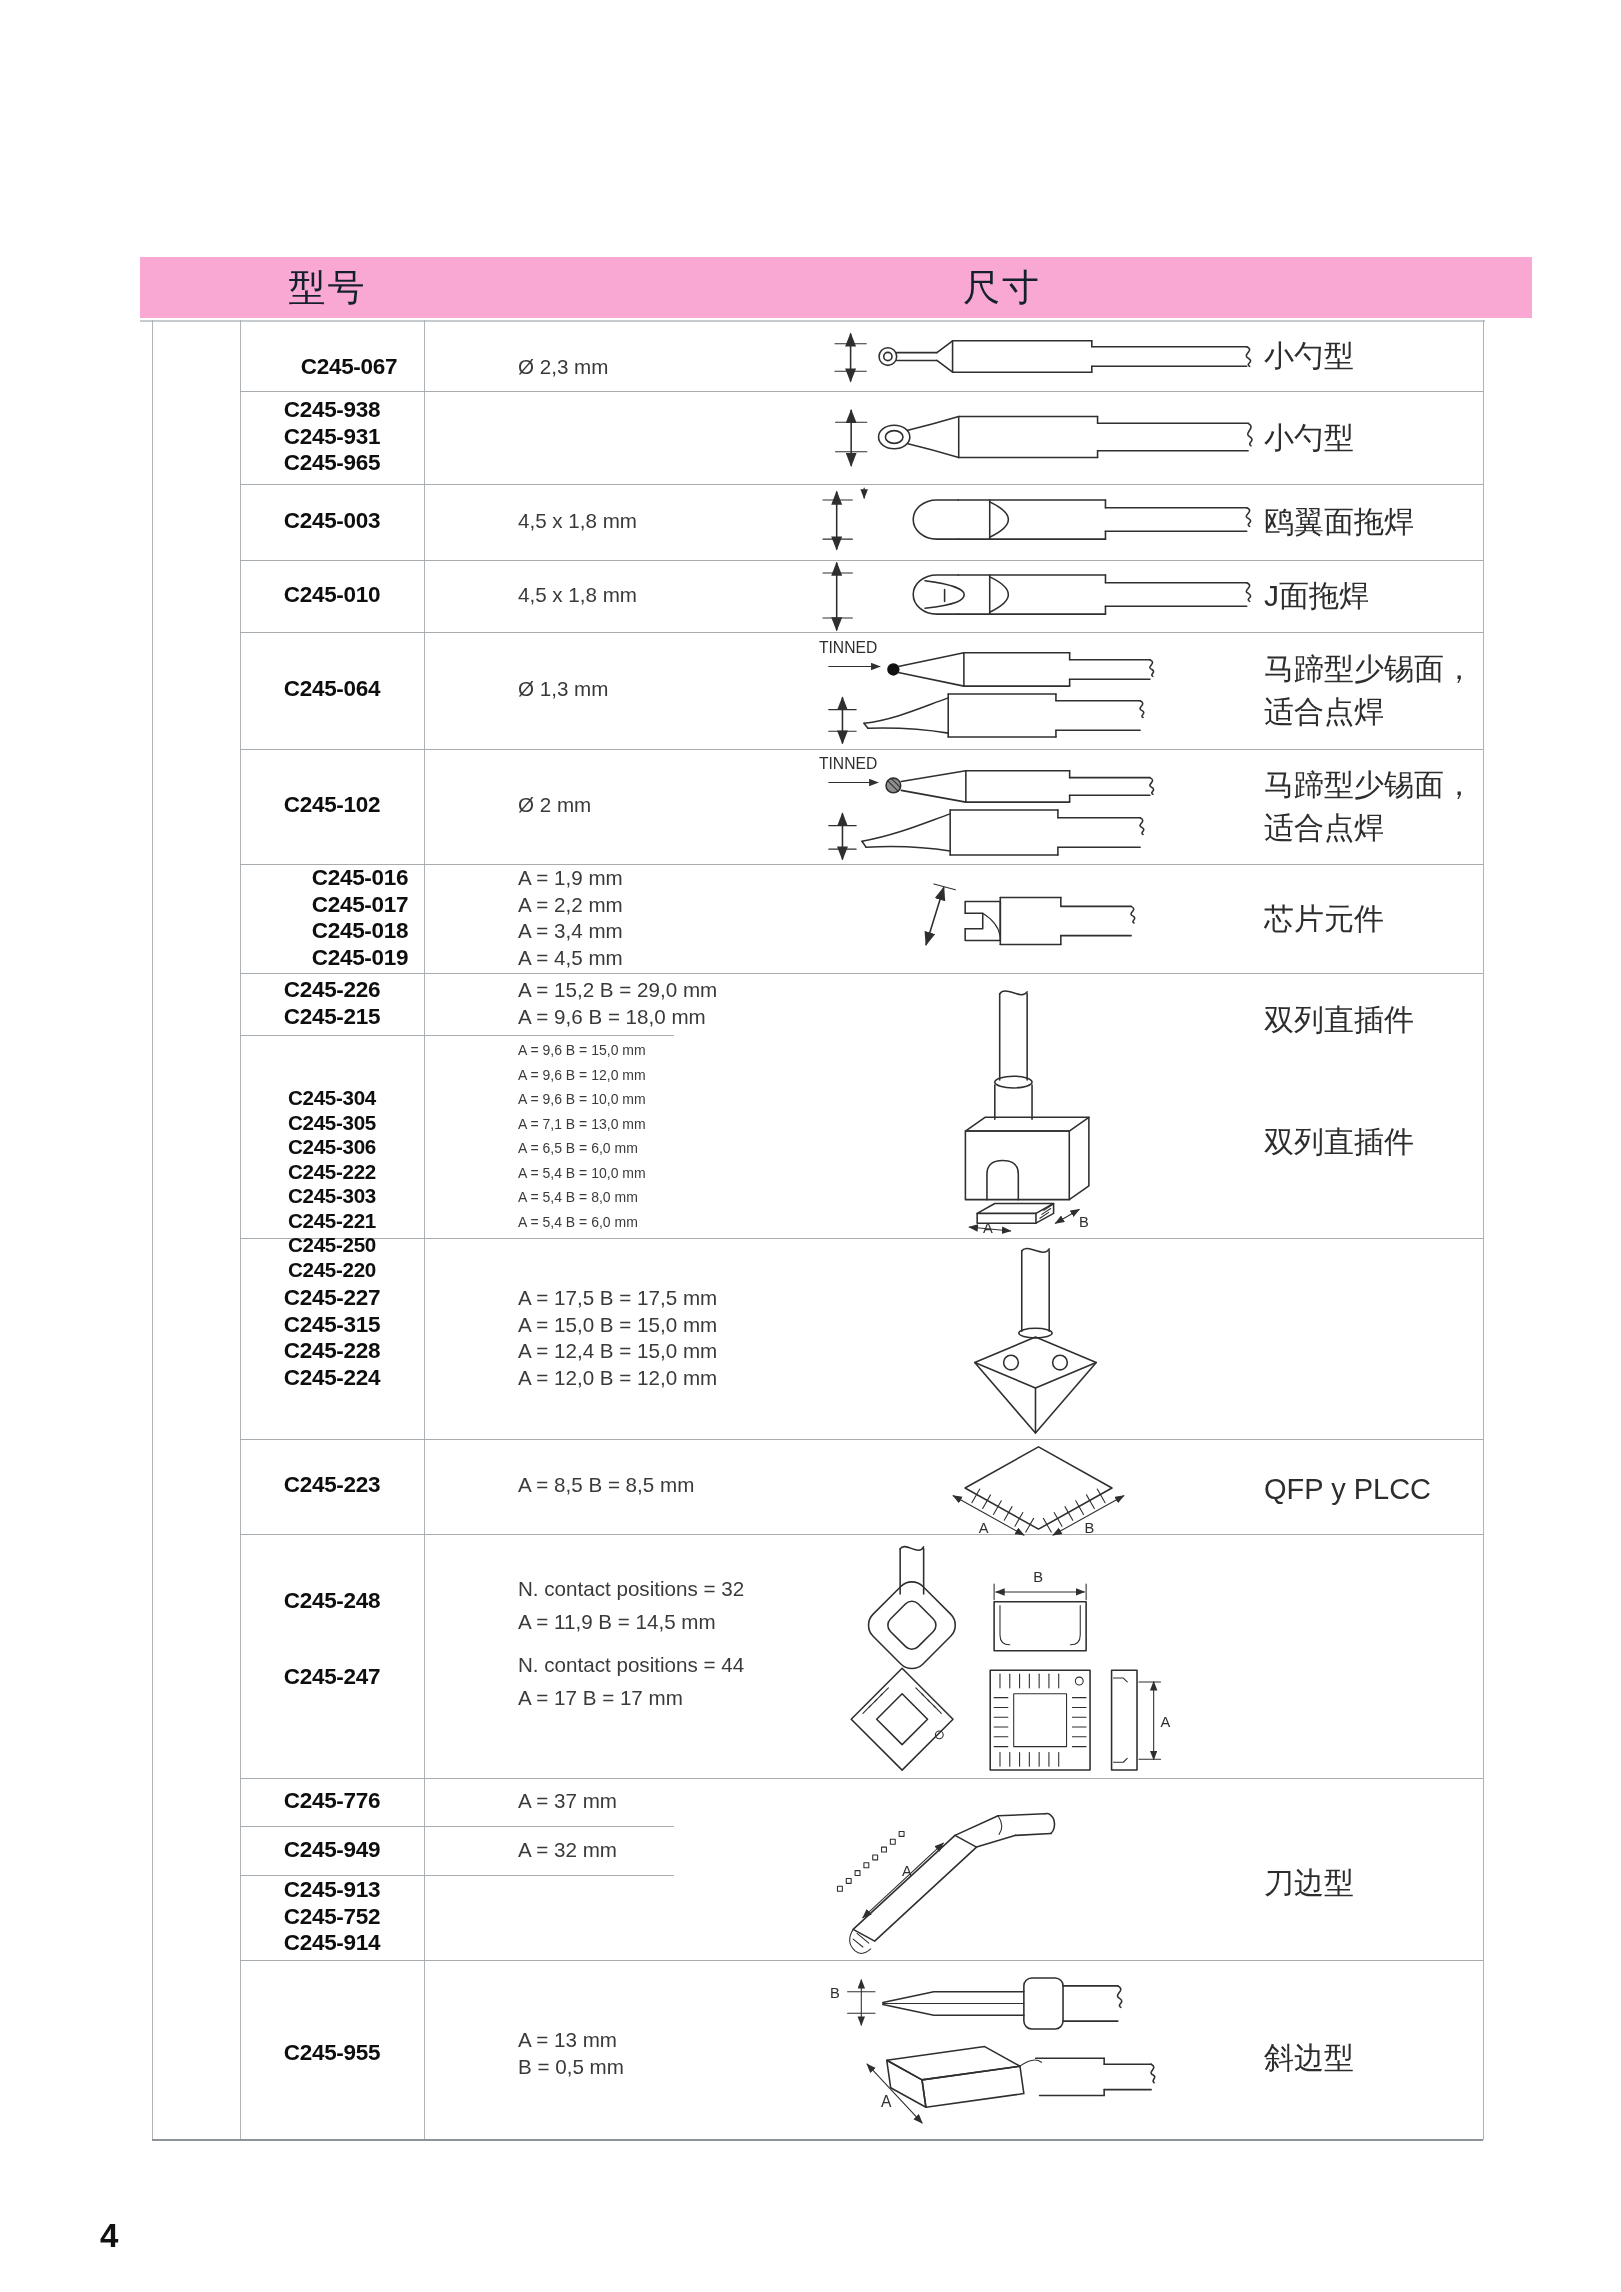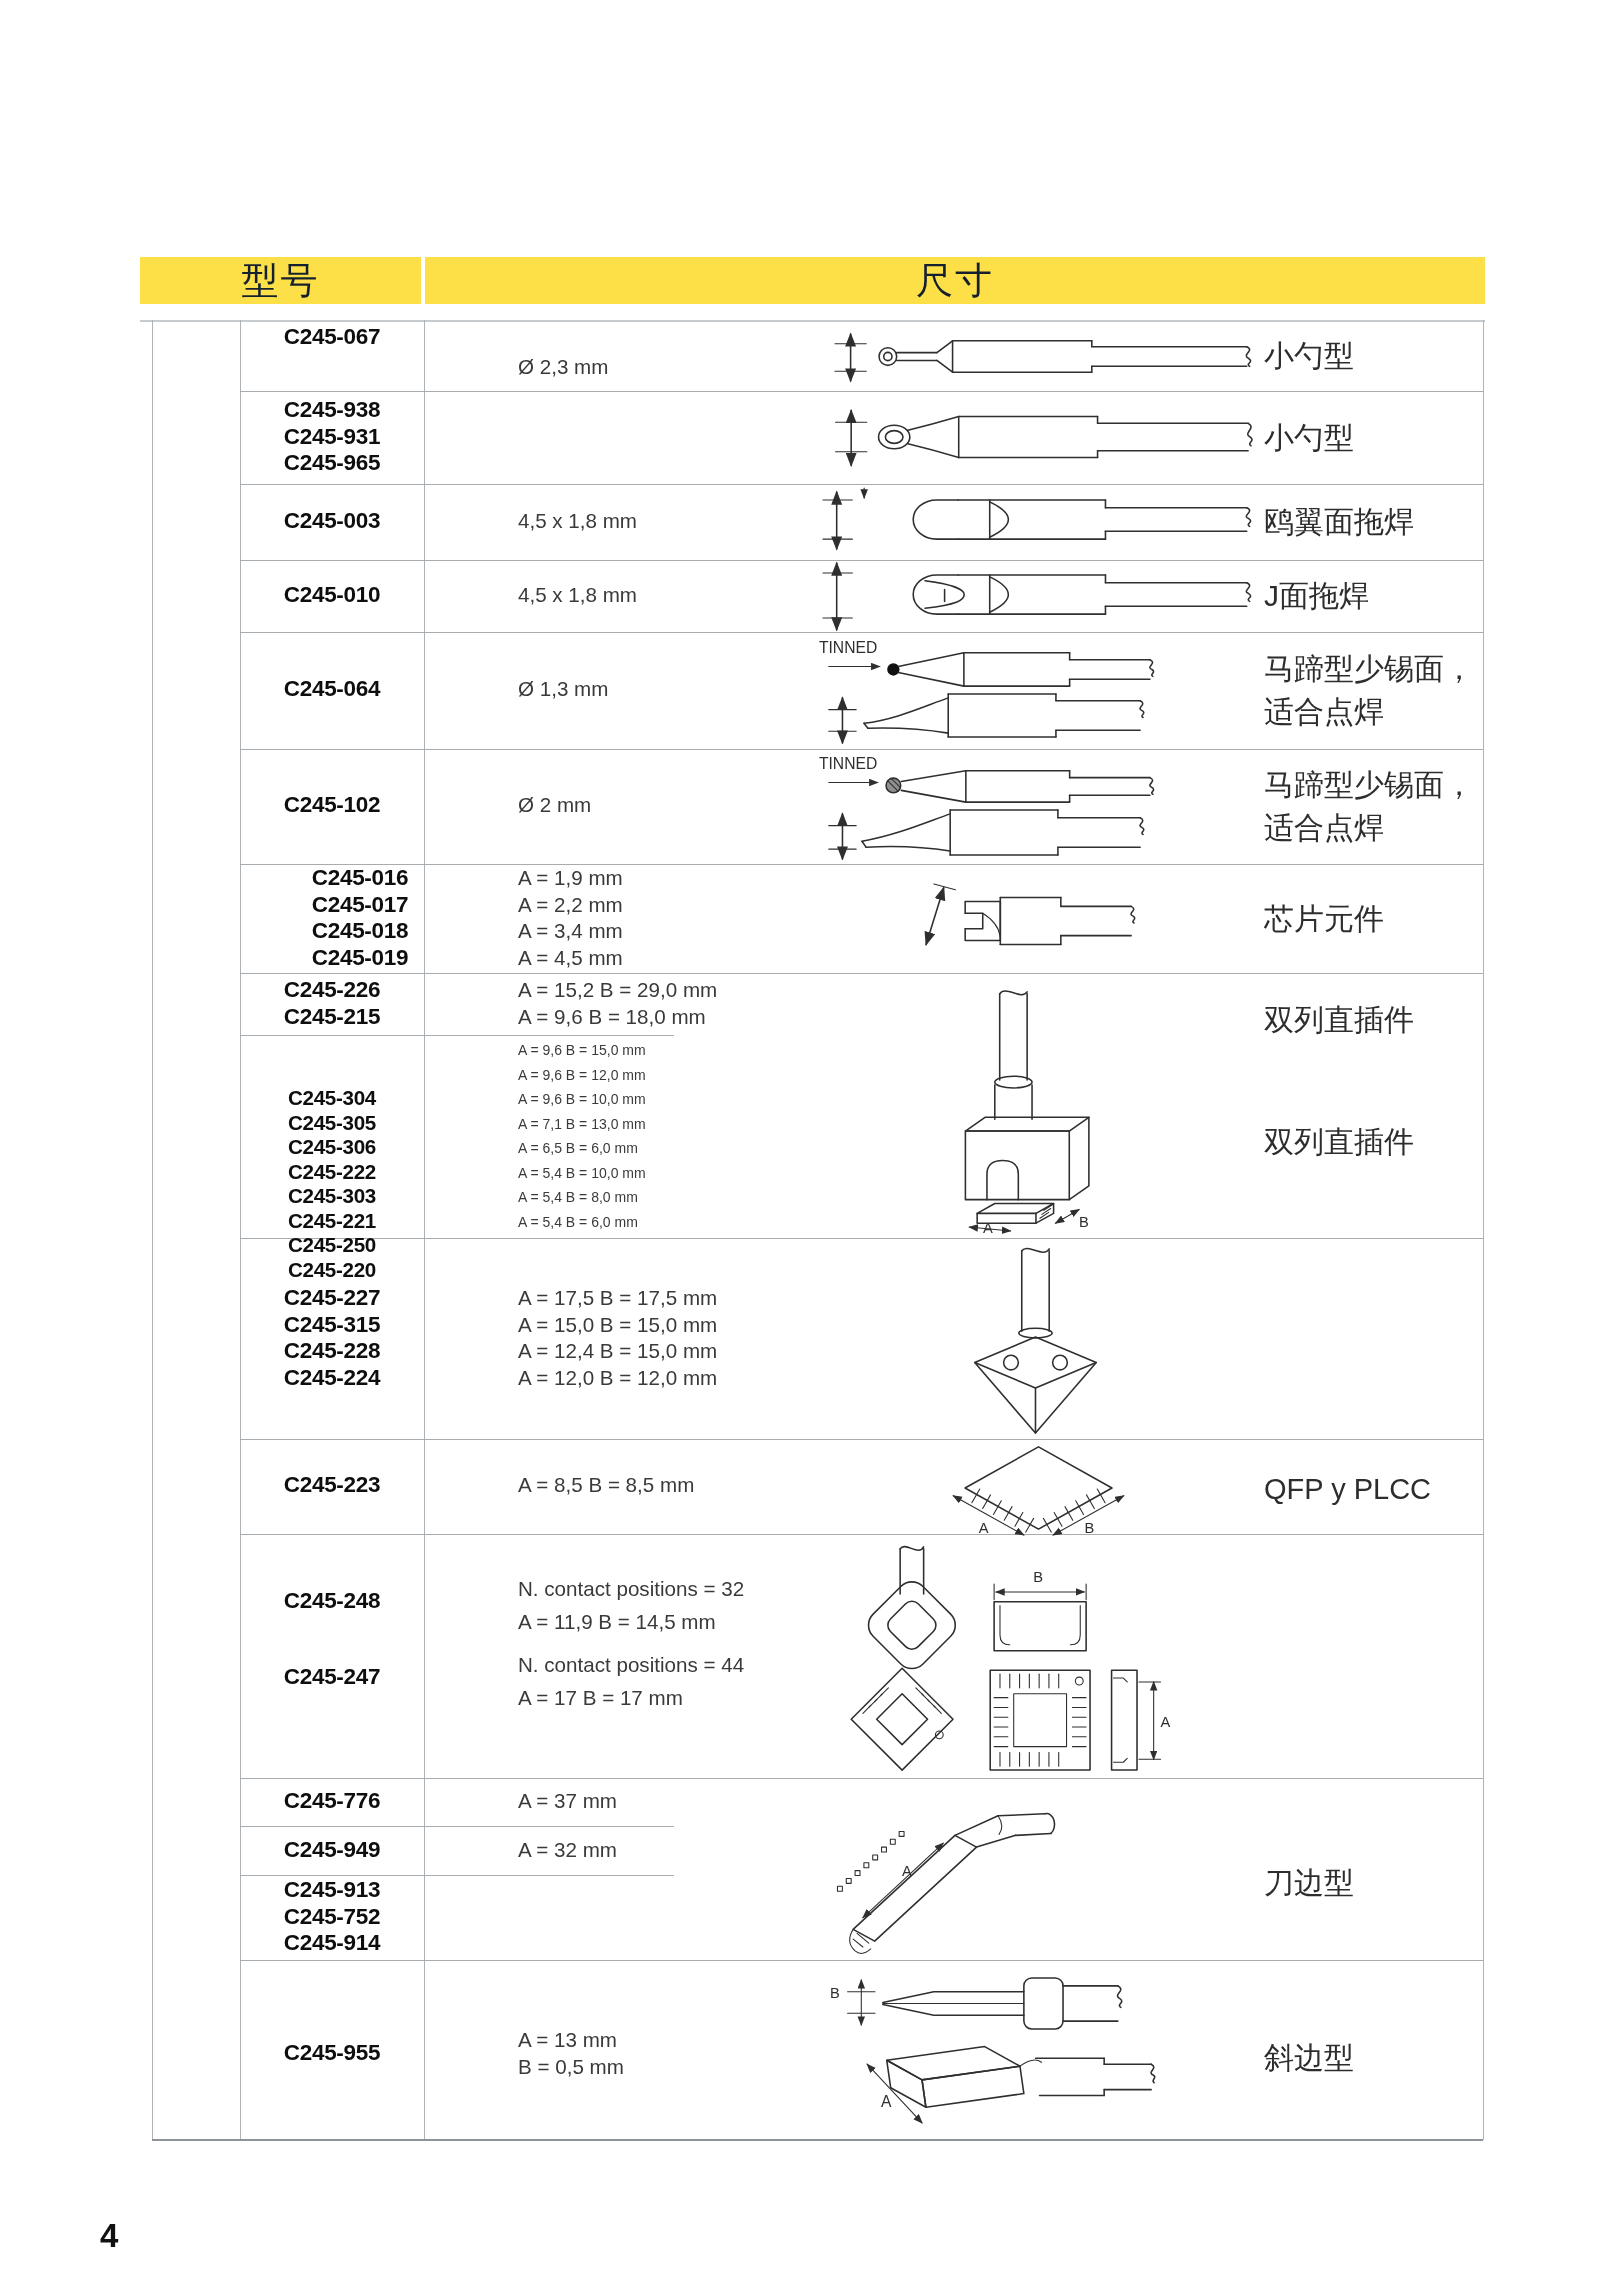--- a/index.html
+++ b/index.html
@@ -1,19 +1,19 @@
 <!DOCTYPE html>
 <html><head>
 <meta charset="utf-8">
 <style>
   html,body{margin:0;padding:0;background:#ffffff;}
   .page{position:relative;width:1621px;height:2293px;background:#ffffff;overflow:hidden;
         font-family:"Liberation Sans","DejaVu Sans",sans-serif;}
   
-  .hdr-cell{position:absolute;top:257px;height:47px;background:#fde047;display:flex;align-items:center;justify-content:center;}
+  .hdr-cell{position:absolute;top:257px;height:61px;background:#f9a8d4;display:flex;align-items:center;justify-content:center;padding-left:47px;}
   .hdr-text{font-family:"Liberation Serif","DejaVu Serif",serif;font-size:37px;color:#14202e;letter-spacing:2px;}
   .hdr-shadow{position:absolute;left:140px;top:320px;width:1345px;height:2px;background:#c6cacd;}
   
   .vline{position:absolute;top:320px;height:1820px;width:1px;background:#aeb3b8;}
   .hline{position:absolute;height:1px;background:#a7acb1;left:240px;width:1243px;}
   .hline-part{position:absolute;height:1px;background:#a7acb1;left:240px;width:434px;}
   .tbl-bottom{position:absolute;left:152px;top:2139px;width:1331px;height:2px;background:#8d9298;}
   
   .model{position:absolute;left:240px;width:184px;text-align:center;font-weight:bold;
          font-size:22.5px;line-height:26.5px;color:#0e0e0e;white-space:pre-line;letter-spacing:-0.3px;}
@@ -67,21 +67,21 @@
   <div class="hline-part" style="top:1035px;"></div>
   <div class="hline" style="top:1238px;"></div>
   <div class="hline" style="top:1439px;"></div>
   <div class="hline" style="top:1534px;"></div>
   <div class="hline" style="top:1778px;"></div>
   <div class="hline-part" style="top:1826px;"></div>
   <div class="hline-part" style="top:1875px;"></div>
   <div class="hline" style="top:1960px;"></div>
   <div class="tbl-bottom"></div>
 
-  <div class="model" style="top:324px;">C245-067</div>
+  <div class="model" style="top:354px;padding-left:17px;">C245-067</div>
   <div class="size" style="top:342px;margin-top:12px;">Ø 2,3 mm</div>
   <div class="clabel" style="top:334px;">小勺型</div>
   <svg class="diag" style="left:831px;top:326px;" width="451" height="63" viewBox="0 0 460 64">
     <line x1="20" y1="8" x2="20" y2="56" marker-start="url(#arw)" marker-end="url(#arw)"></line>
     <line x1="4" y1="18" x2="36" y2="18" class="thin"></line>
     <line x1="4" y1="46" x2="36" y2="46" class="thin"></line>
     <circle cx="58" cy="31" r="9"></circle>
       <circle cx="58" cy="31" r="4.2"></circle>
     <line x1="67" y1="27" x2="108" y2="27"></line>
       <line x1="67" y1="35" x2="108" y2="35"></line>

